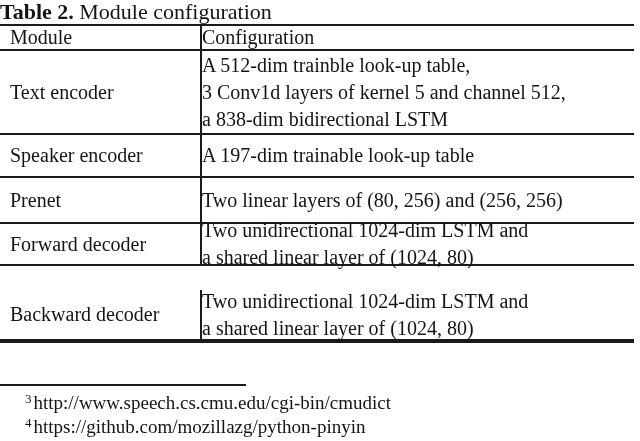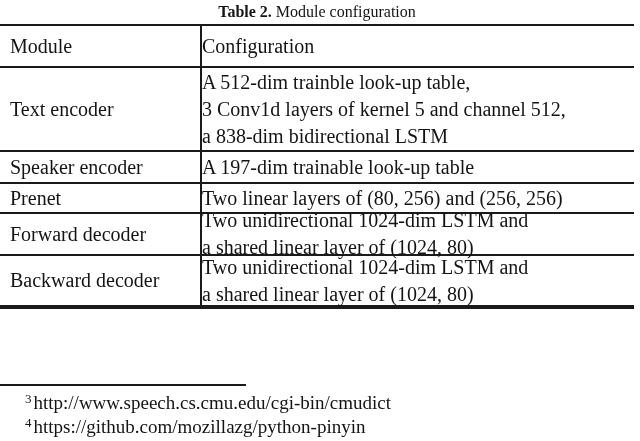--- a/index.html
+++ b/index.html
@@ -16,44 +16,44 @@
     color: #141414;
     font-family: "Liberation Serif", "DejaVu Serif", serif;
     overflow: hidden;
   }
   
   .caption {
     position: absolute;
     top: -1px;
     left: 0;
     width: 634px;
-    text-align: center;
-    font-size: 16px;
+    text-align: left;
+    font-size: 22px;
     line-height: 25px;
     white-space: pre;
   }
   .caption .bold { font-weight: bold; }
   
   .tbl {
     position: absolute;
     top: 24px;
     left: 0;
     width: 634px;
   }
   .rule {
     height: 2px;
     background: #1a1a1a;
   }
   .trow { display: flex; width: 100%; }
-  .trow.h-hdr { height: 40px; }
+  .trow.h-hdr { height: 23px; }
   .trow.h-r0  { height: 82px; }
-  .trow.h-r1  { height: 30px; }
-  .trow.h-r2  { height: 28px; }
+  .trow.h-r1  { height: 41px; }
+  .trow.h-r2  { height: 44px; }
   .trow.h-r3  { height: 40px; }
-  .trow.h-r4  { height: 49px; }
+  .trow.h-r4  { height: 49px; margin-top: 24px; }
   .trow.h-r5  { height: 57px; }
   .cell {
     font-size: 20px;
     line-height: 27px;
   }
   .mod {
     width: 202px;
     flex: 0 0 202px;
     border-right: 2px solid #1a1a1a;
     padding-left: 10px;

